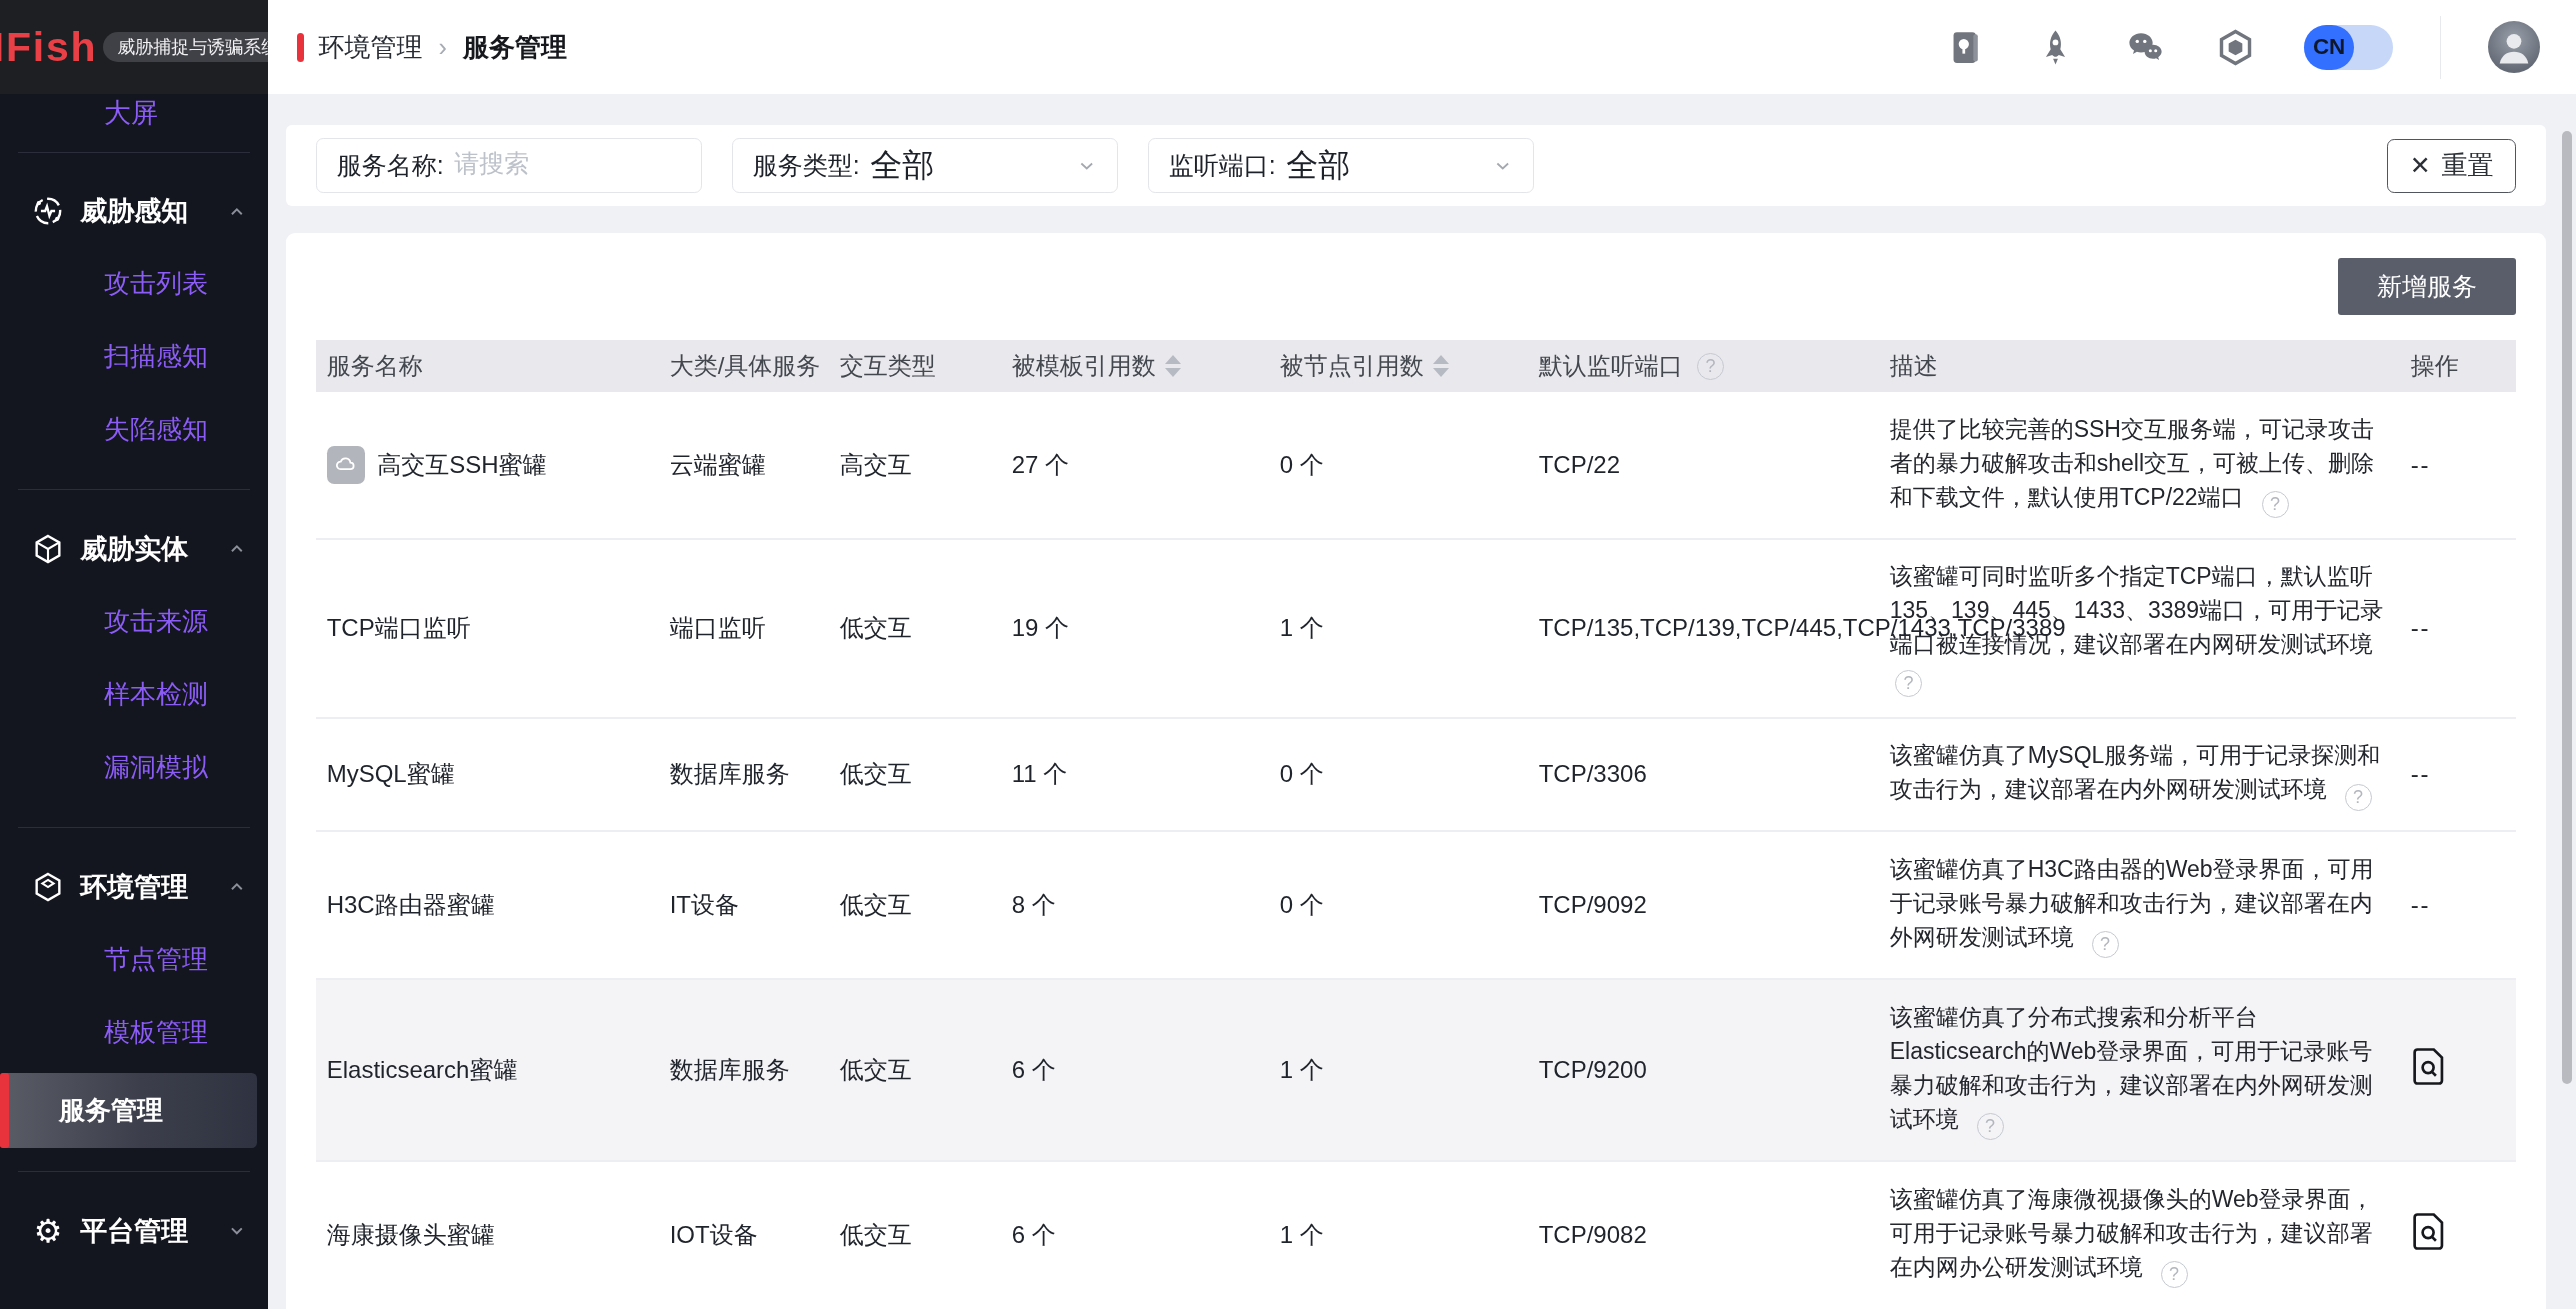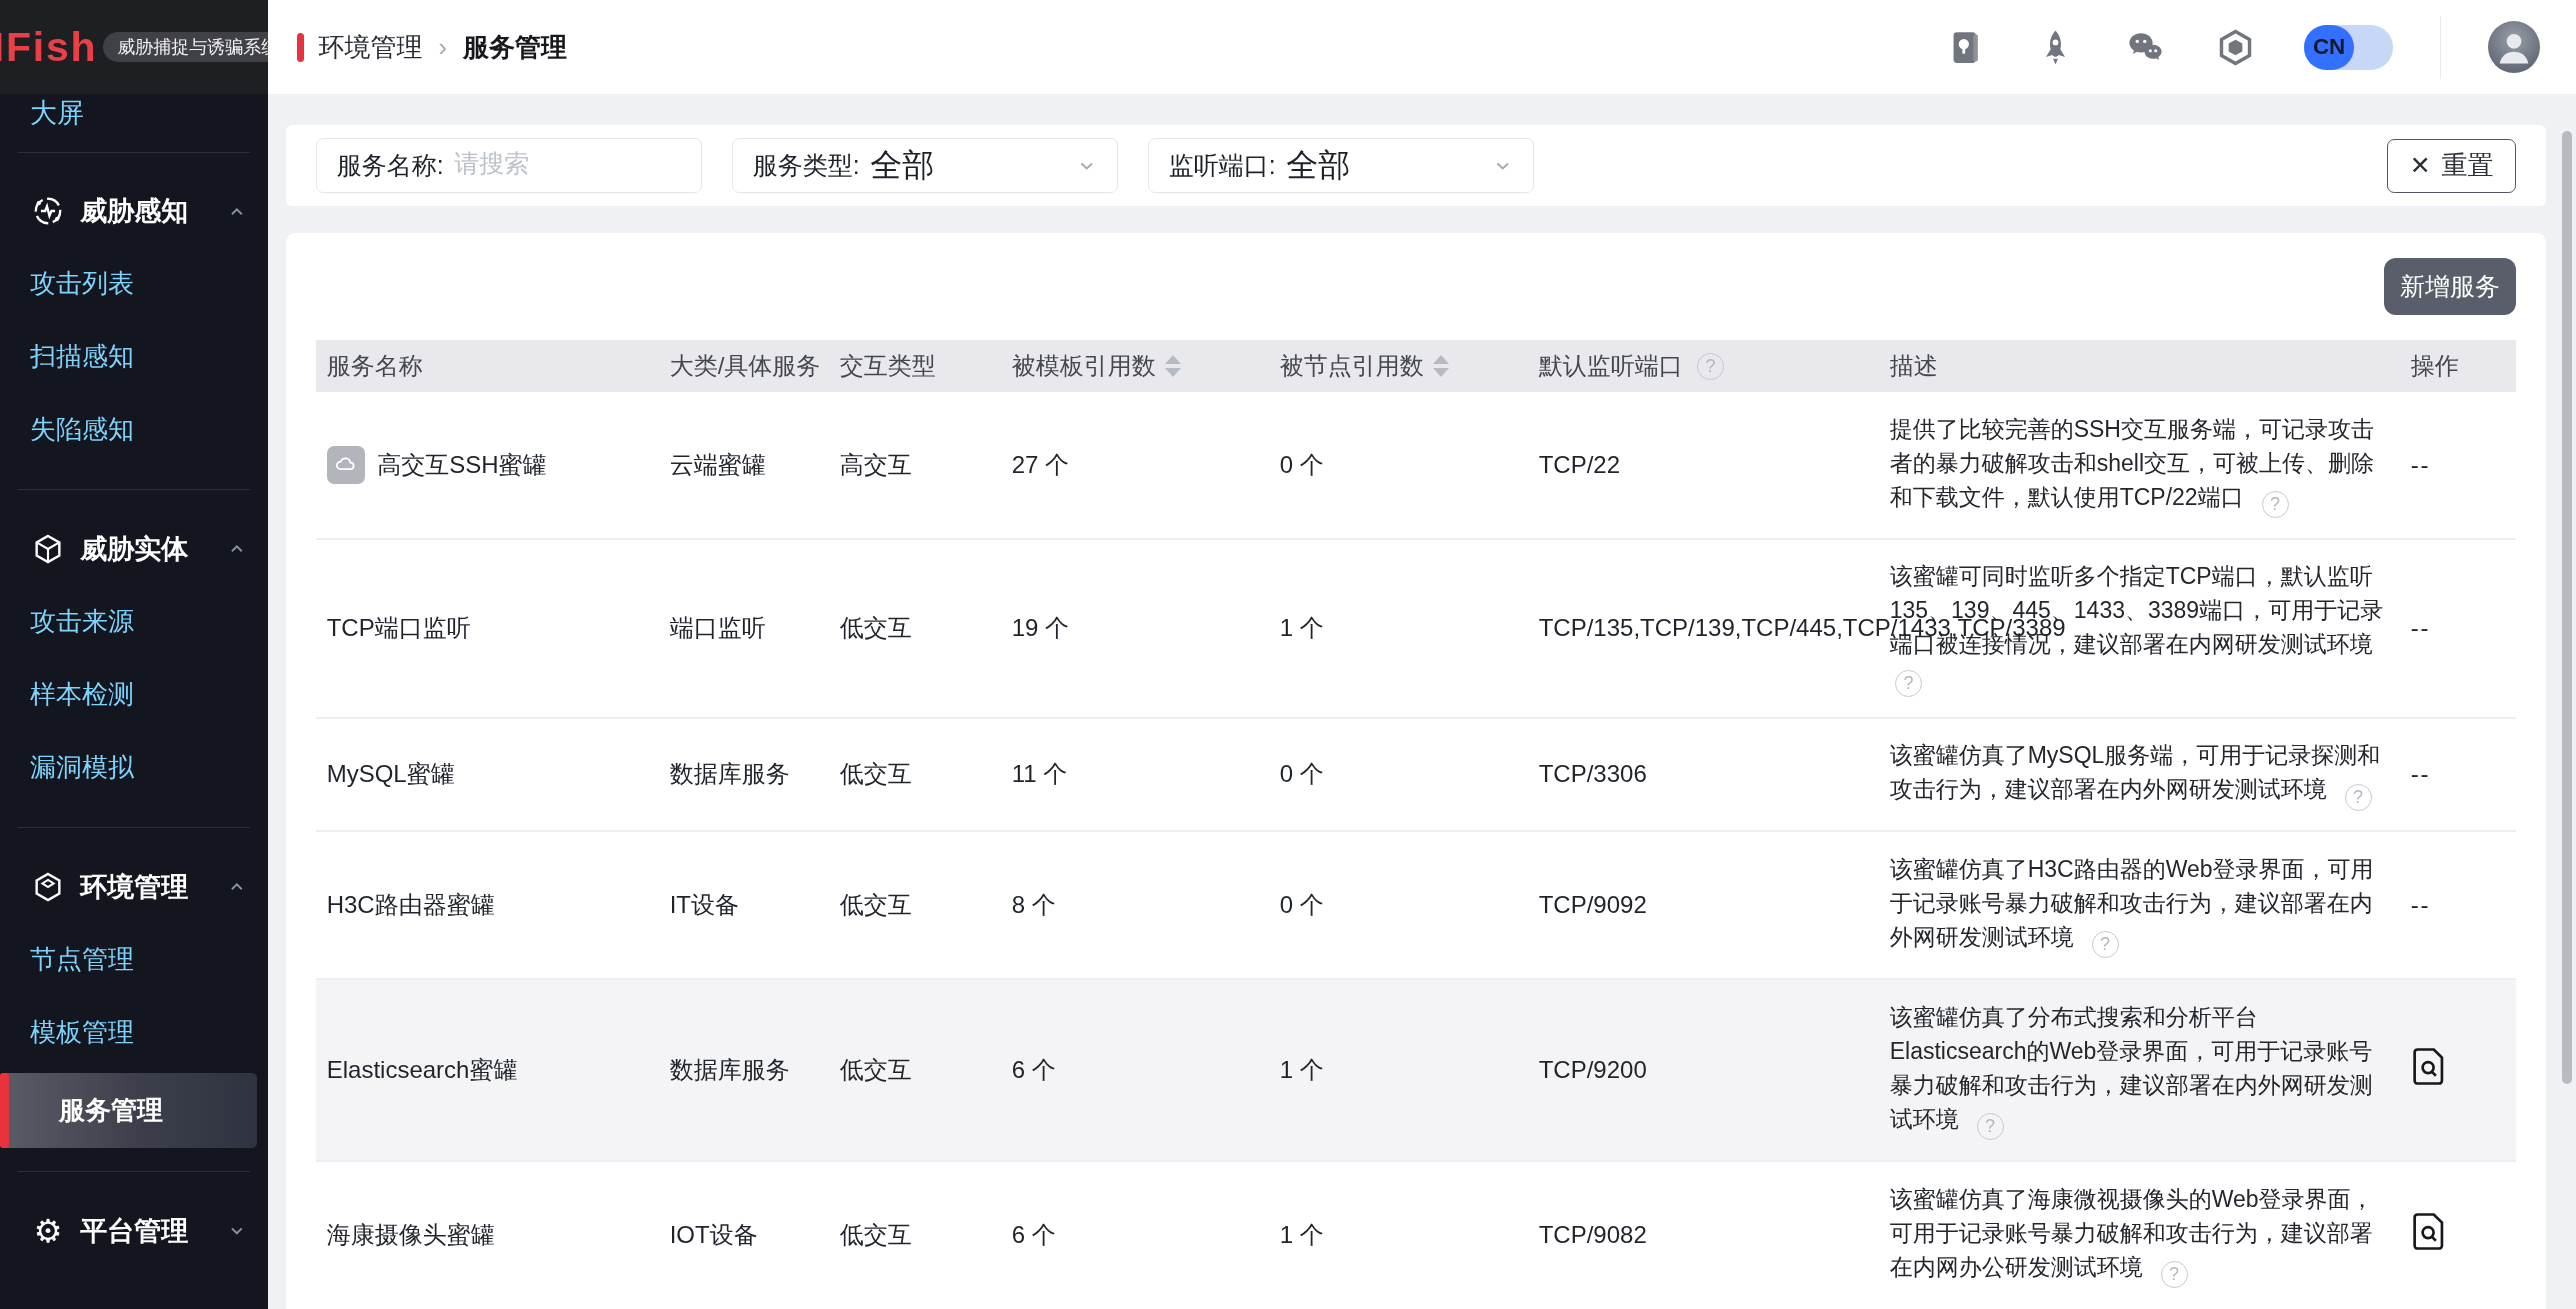--- a/index.html
+++ b/index.html
@@ -6,21 +6,21 @@
   html,body { width:2576px; height:1309px; overflow:hidden; background:#f0f1f4;
               font-family:"Liberation Sans","DejaVu Sans",sans-serif; }
   .app { position:relative; width:2576px; height:1309px; }
 
   
   .sidebar { position:absolute; left:0; top:0; width:268px; height:1309px; background:#13151f; z-index:5; overflow:hidden; }
   .logo-block { height:94px; background:#1e1f23; display:flex; align-items:center; justify-content:center; gap:5.4px; }
   .logo-text { color:#e94047; font-weight:bold; font-size:41px; letter-spacing:1.8px; line-height:39px; }
   .logo-tagline { background:#404147; color:#f1f1f3; font-size:18px; padding:2.7px 14.3px; border-radius:894px; white-space:nowrap; }
   .side-nav { padding-top:0; }
-  .nav-item { height:73px; line-height:73px; padding-left:30px; color:#7dd3fc; font-size:26px; cursor:pointer; white-space:nowrap; }
+  .nav-item { height:73px; line-height:73px; padding-left:104px; color:#8b5cf6; font-size:26px; cursor:pointer; white-space:nowrap; }
   .nav-item.dashboard { height:47px; line-height:63px; margin-top:-12.5px; font-size:27px; }
   .nav-divider { height:0.9px; background:#2b2e3a; margin:23px 18px; }
   .group-header { height:72px; display:flex; align-items:center; padding:0 21.5px 0 30px; color:#ffffff; font-size:27px; font-weight:bold; cursor:pointer; }
   .group-header .gicon { width:36px; height:36px; margin-right:14.3px; display:flex; align-items:center; justify-content:center; flex:none; }
   .group-header .glabel { flex:1; }
   .chev { width:19.7px; height:19.7px; flex:none; }
   .nav-item.active-wrap { position:relative; margin:3.6px 10.7px 3.6px 0; padding-left:59px; height:75px; line-height:75px;
       background:linear-gradient(90deg,#5a5c66 0%,#3c3f4b 55%,#2f3240 100%); border-radius:5.4px; color:#ffffff; font-weight:bold; }
   .nav-item.active-wrap::before { content:""; position:absolute; left:0; top:0; bottom:0; width:9px; background:#e8323c; border-radius:2.7px; }
   .gear-glyph { color:#fff; font-size:32px; line-height:1; }
@@ -49,21 +49,21 @@
   .fbox input { border:none; outline:none; font-size:25px; color:#1d2129; margin-left:10.7px; width:206px; font-family:Liberation Mono, monospace; }
   .fbox input::placeholder { color:#bcc1ca; }
   .fbox .fvalue { font-size:32px; color:#1d2129; margin-left:10.7px; flex:1; }
   .fbox .sel-chev { width:21.5px; height:21.5px; flex:none; }
   .reset-btn { margin-left:auto; border:1.8px solid #51555e; border-radius:7.2px; height:54px; padding:0 21.5px; display:flex; align-items:center; gap:10.7px;
                font-size:26px; color:#2b2f36; background:#fff; cursor:pointer; }
   .reset-x { font-size:25px; color:#2b2f36; }
 
   .main-card { background:#fff; border-radius:9px; margin-top:27px; padding:25px 30px; height:1431px; }
   .add-row { display:flex; justify-content:flex-end; margin-bottom:25px; }
-  .add-btn { background:#5a5e6a; color:#fff; font-size:25px; border:none; border-radius:12px; height:57px; padding:0 16px; cursor:pointer; font-family:inherit; }
+  .add-btn { background:#5a5e6a; color:#fff; font-size:25px; border:none; border-radius:3px; height:57px; padding:0 39px; cursor:pointer; font-family:inherit; }
 
   table.svc { width:100%; border-collapse:collapse; table-layout:fixed; }
   table.svc col.c-name{width:343px;} col.c-cat{width:170px;} col.c-int{width:172px;} col.c-tpl{width:268px;}
   col.c-node{width:259px;} col.c-port{width:351px;} col.c-desc{width:auto;} col.c-op{width:116px;}
   thead th { background:#e9e9ed; height:52px; font-size:24px; font-weight:normal; color:#43474e; text-align:left; padding:0 10.7px; white-space:nowrap; }
   thead th .thwrap { display:flex; align-items:center; gap:9px; }
   tbody td { font-size:24px; color:#1f232b; padding:19.7px 10.7px; vertical-align:middle; border-top:2.7px solid #eceef2; background:#fff; }
   tbody tr:first-child td { border-top:none; }
   tbody tr.hovered td { background:#f4f4f6; }
   .name-cell { display:flex; align-items:center; gap:12.5px; }

